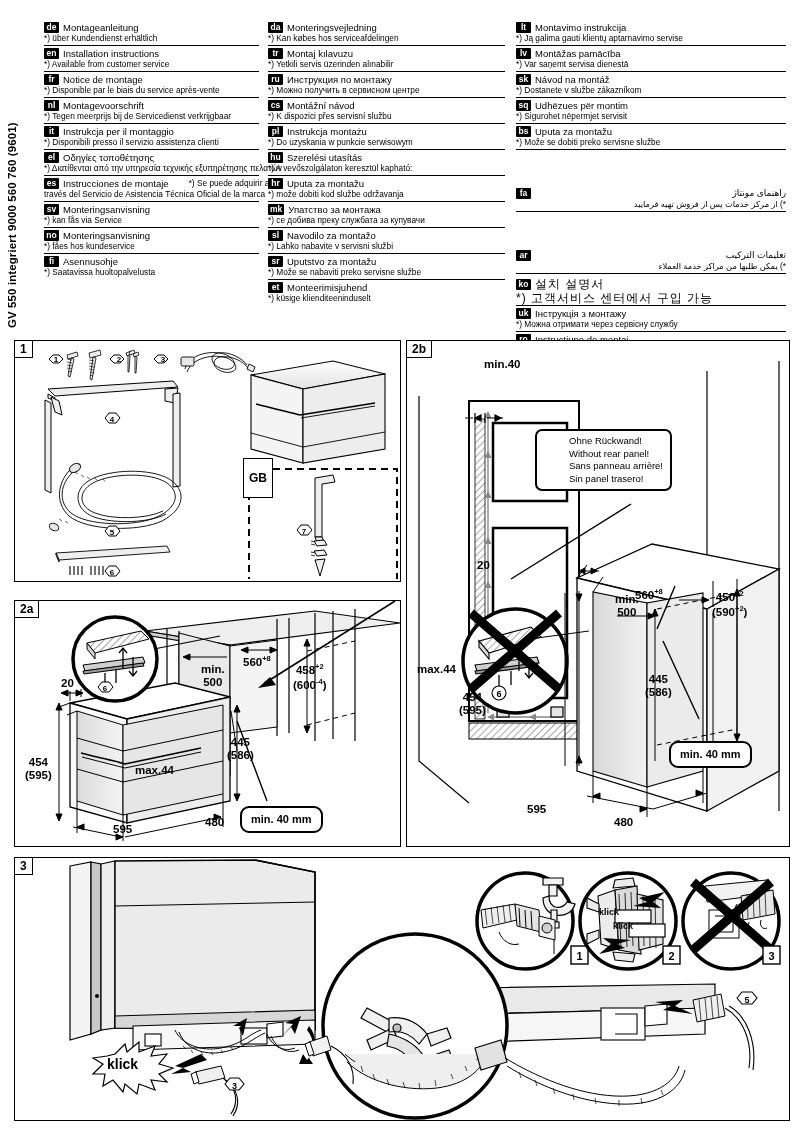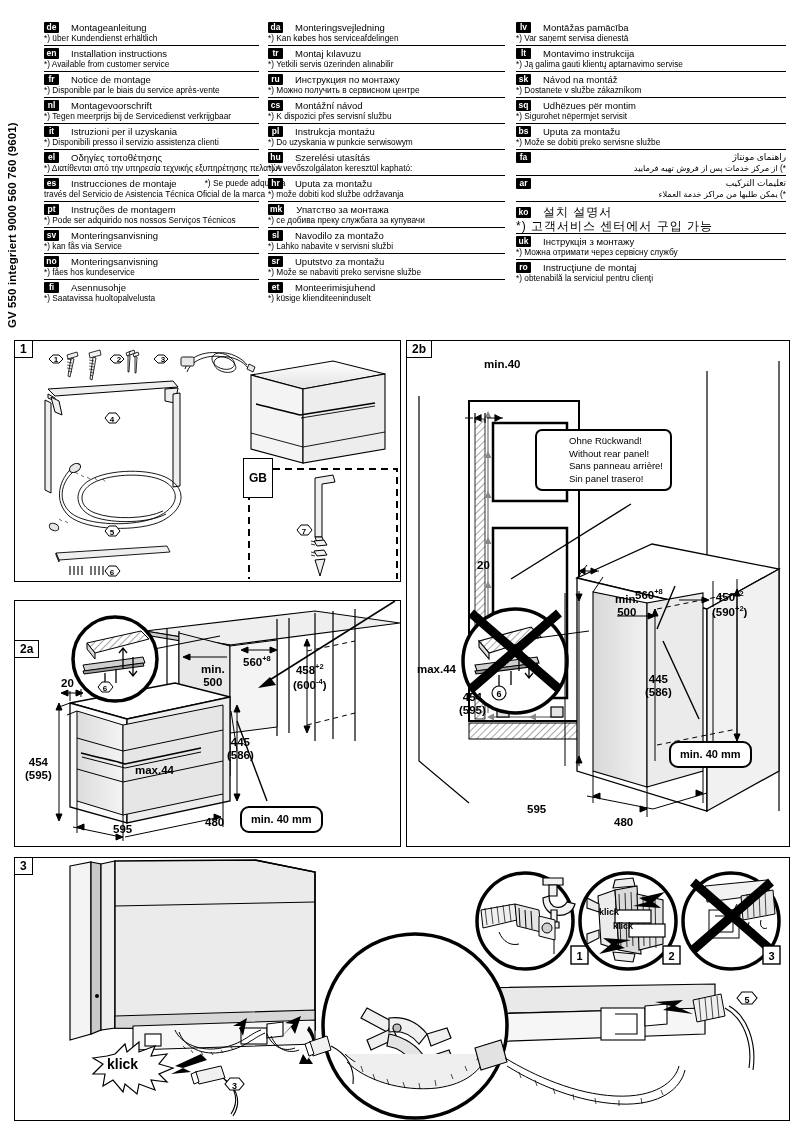--- a/index.html
+++ b/index.html
@@ -15,29 +15,29 @@
     writing-mode:vertical-rl;transform:rotate(180deg);
     font-size:11.5px;font-weight:bold;letter-spacing:.1px;white-space:nowrap;
     display:flex;align-items:flex-start;justify-content:flex-start;
   }
   .lang-col{position:absolute;top:0;}
   .lang-col.c1{left:44px;width:215px;}
   .lang-col.c2{left:268px;width:237px;}
   .lang-col.c3{left:516px;width:270px;}
   .lang-row{border-top:1px solid #000;padding:1.5px 0 1.5px 0;}
   .lang-col .lang-row:first-child{border-top:none;}
-  .lang-line1{display:flex;align-items:center;gap:12px;white-space:nowrap;}
+  .lang-line1{display:flex;align-items:center;gap:4px;white-space:nowrap;}
   .lc{
     display:inline-block;background:#000;color:#fff;font-size:8.5px;
     font-weight:bold;line-height:10px;padding:0.5px 2px;min-width:11px;
     text-align:center;border-radius:1px;letter-spacing:0;
   }
   .lang-title{font-size:9.5px;}
   .lang-note{font-size:8.3px;line-height:11px;white-space:nowrap;}
-  .lang-row.rtl .lang-line1{justify-content:space-between;}
+  .lang-row.rtl .lang-line1{justify-content:space-between;margin-top:36px;}
   .rtl .lang-title{flex:1;text-align:right;font-size:9px;direction:rtl;}
   .rtl .lang-note{text-align:right;direction:rtl;}
   .inline-note{font-size:8.3px;}
   .cjk{font-size:12px;letter-spacing:1px;}
 
   
   .panel{position:absolute;border:1.6px solid #000;background:#fff;}
   .pnum{
     position:absolute;background:#fff;border:1.6px solid #000;
     font-size:12px;font-weight:bold;padding:1px 5px;line-height:14px;z-index:20;
@@ -95,48 +95,41 @@
       <div class="lang-row">
         <div class="lang-line1">
           <span class="lc">nl</span>
           <span class="lang-title">Montagevoorschrift</span>
         </div>
         <div class="lang-note">*) Tegen meerprijs bij de Servicedienst verkrijgbaar</div>
       </div>
       <div class="lang-row">
         <div class="lang-line1">
           <span class="lc">it</span>
-          <span class="lang-title">Istruzioni per il uzyskania</span>
+          <span class="lang-title">Instrukcja per il montaggio</span>
         </div>
         <div class="lang-note">*) Disponibili presso il servizio assistenza clienti</div>
       </div>
       <div class="lang-row">
         <div class="lang-line1">
           <span class="lc">el</span>
           <span class="lang-title">Οδηγίες τοποθέτησης</span>
         </div>
         <div class="lang-note">*) Διατίθενται από την υπηρεσία τεχνικής εξυπηρέτησης πελατών</div>
       </div>
       <div class="lang-row">
         <div class="lang-line1">
           <span class="lc">es</span>
           <span class="lang-title">Instrucciones de montaje</span>
           <span class="inline-note" style="margin-left: 16px;">*) Se puede adquirir a</span>
         </div>
         <div class="lang-note">través del Servicio de Asistencia Técnica Oficial de la marca</div>
       </div>
       <div class="lang-row">
         <div class="lang-line1">
-          <span class="lc">pt</span>
-          <span class="lang-title">Instruções de montagem</span>
-        </div>
-        <div class="lang-note">*) Pode ser adquirido nos nossos Serviços Técnicos</div>
-      </div>
-      <div class="lang-row">
-        <div class="lang-line1">
           <span class="lc">sv</span>
           <span class="lang-title">Monteringsanvisning</span>
         </div>
         <div class="lang-note">*) kan fås via Service</div>
       </div>
       <div class="lang-row">
         <div class="lang-line1">
           <span class="lc">no</span>
           <span class="lang-title">Monteringsanvisning</span>
         </div>
@@ -225,31 +218,31 @@
         <div class="lang-line1">
           <span class="lc">et</span>
           <span class="lang-title">Monteerimisjuhend</span>
         </div>
         <div class="lang-note">*) küsige klienditeeninduselt</div>
       </div>
     </div>
   <div class="lang-col c3">
       <div class="lang-row">
         <div class="lang-line1">
+          <span class="lc">lt</span>
+          <span class="lang-title">Montavimo instrukcija</span>
+        </div>
+        <div class="lang-note">*) Ją galima gauti klientų aptarnavimo servise</div>
+      </div>
+      <div class="lang-row">
+        <div class="lang-line1">
           <span class="lc">lv</span>
           <span class="lang-title">Montāžas pamācība</span>
         </div>
         <div class="lang-note">*) Var saņemt servisa dienestā</div>
-      </div>
-      <div class="lang-row">
-        <div class="lang-line1">
-          <span class="lc">lt</span>
-          <span class="lang-title">Montavimo instrukcija</span>
-        </div>
-        <div class="lang-note">*) Ją galima gauti klientų aptarnavimo servise</div>
       </div>
       <div class="lang-row">
         <div class="lang-line1">
           <span class="lc">sk</span>
           <span class="lang-title">Návod na montáž</span>
         </div>
         <div class="lang-note">*) Dostanete v službe zákazníkom</div>
       </div>
       <div class="lang-row">
         <div class="lang-line1">
@@ -575,21 +568,21 @@
     <div>(595)</div>
   </div>
   <div class="dim" style="left:10px;top:322px;">max.44</div>
   <div class="dim" style="left:70px;top:218px;">20</div>
   <div class="dim" style="left:207px;top:475px;">480</div>
   <div class="dim" style="left:120px;top:462px;">595</div>
   <div class="bubble strong" style="left:262px;top:400px;">min. 40 mm</div>
 </div>
 
 <div class="panel" id="panel2a">
-  <div class="pnum" style="left:-1px;top:-1px;margin-top:40px;">2a</div>
+  <div class="pnum" style="left:-1px;top:-1px;">2a</div>
   <div class="svgwrap">
   <svg viewBox="0 0 385 245" width="385" height="245">
     <defs>
       <pattern id="hatch2a" patternUnits="userSpaceOnUse" width="5" height="5" patternTransform="rotate(45)">
         <line x1="0" y1="0" x2="0" y2="5" stroke="#000" stroke-width="0.7"></line>
       </pattern>
       <linearGradient id="gg2" x1="0" y1="0" x2="1" y2="0">
         <stop offset="0" stop-color="#dcdcdc"></stop>
             <stop offset="1" stop-color="#f4f4f4"></stop>
       </linearGradient>

